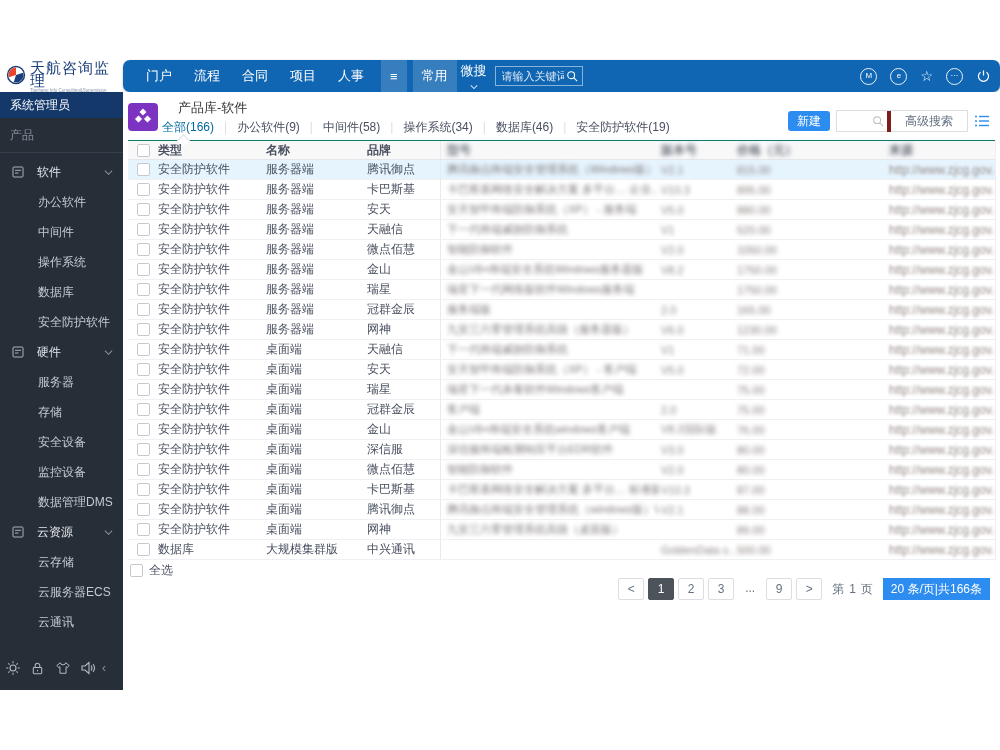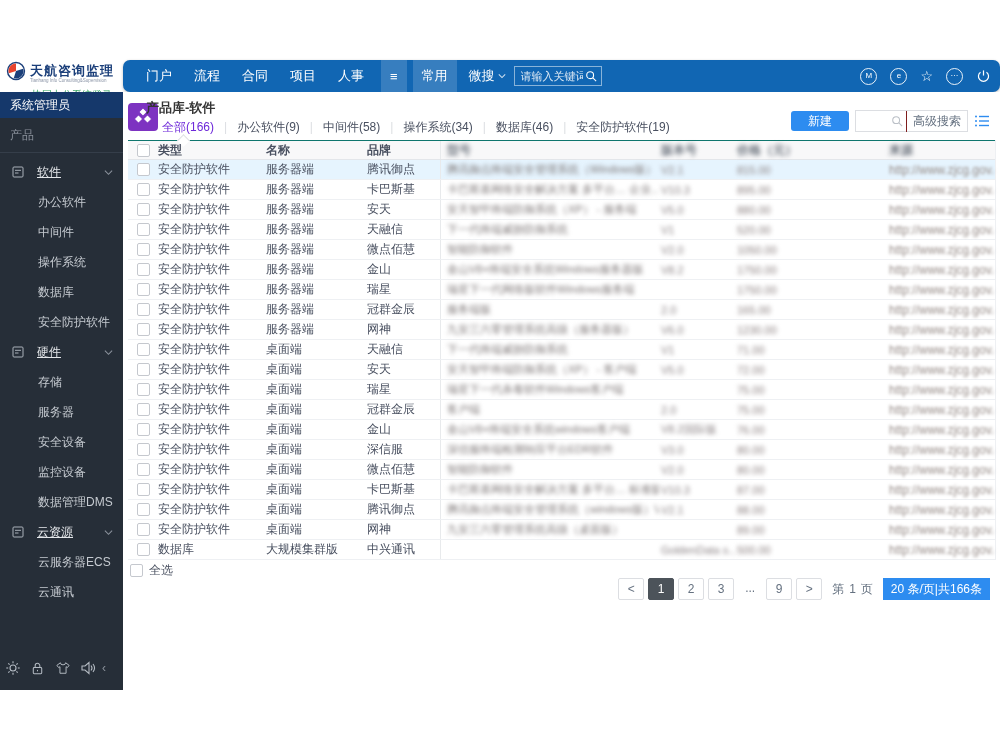--- a/index.html
+++ b/index.html
@@ -2,32 +2,32 @@
 <html><head>
 <meta charset="utf-8">
 <style>
   html,body{margin:0;padding:0;}
   body{font-family:"Liberation Sans","DejaVu Sans",sans-serif;background:#fff;}
   .stage{position:relative;width:1000px;height:750px;background:#fff;overflow:hidden;}
 
   
   .logo-zone{position:absolute;left:0;top:58px;width:123px;height:42px;background:#fff;}
   .logo-row{display:flex;align-items:center;gap:4px;padding:3px 0 0 6px;}
-  .logo-title{font-size:13px;font-weight:bold;color:#1b3f7a;letter-spacing:1px;line-height:13px;}
+  .logo-title{font-size:15px;font-weight:normal;color:#1b3f7a;letter-spacing:1px;line-height:13px;}
   .logo-sub{font-size:5px;color:#8a94a6;transform:scale(.9);transform-origin:left;white-space:nowrap;}
   .login-link{font-size:10px;color:#2fa35c;padding:3px 0 0 26px;cursor:pointer;white-space:nowrap;}
 
   
   .topbar{position:absolute;left:123px;top:60px;width:877px;height:32px;background:#1166b3;
           display:flex;align-items:center;color:#fff;font-size:13px;box-shadow:0 1px 3px rgba(0,0,0,.25);border-radius:7px;}
   .nav{display:flex;align-items:center;margin-left:12px;}
   .nav span.nav-item{padding:0 11px;cursor:pointer;white-space:nowrap;}
   .nav-box{height:32px;display:flex;align-items:center;padding:0 9px;background:rgba(255,255,255,.16);
            margin-left:6px;cursor:pointer;white-space:nowrap;}
-  .scope{display:flex;align-items:center;gap:3px;margin-left:12px;cursor:pointer;white-space:nowrap;}
+  .scope{display:flex;align-items:center;gap:3px;margin-left:4px;cursor:pointer;white-space:nowrap;flex-direction:column;}
   .scope svg{opacity:.8;}
   .tb-search{display:flex;align-items:center;border:1px solid rgba(255,255,255,.5);height:18px;margin-left:8px;padding:0 4px;}
   .tb-search input{width:62px;border:none;outline:none;background:transparent;color:#fff;font-size:11px;}
   .tb-search input::placeholder{color:rgba(255,255,255,.85);}
   .right-icons{margin-left:auto;display:flex;align-items:center;gap:13px;margin-right:9px;}
   .cicn{width:15px;height:15px;border:1px solid rgba(255,255,255,.9);border-radius:50%;display:flex;
         align-items:center;justify-content:center;font-size:8px;line-height:8px;cursor:pointer;}
   .star{font-size:14px;line-height:14px;cursor:pointer;}
   .right-icons svg{cursor:pointer;}
 
@@ -36,45 +36,45 @@
   .role{height:26px;line-height:26px;background:#15386b;color:#fff;font-size:12px;padding-left:10px;}
   .section-label{font-size:12px;color:#8b929c;padding:9px 0 8px 10px;}
   .side-divider{border-bottom:1px solid #353e4a;margin:0;}
   .snav{margin-top:4px;}
   .snav-row{height:30px;display:flex;align-items:center;font-size:12px;padding-left:38px;cursor:pointer;color:#c6cbd1;}
   .snav-row.group{padding-left:12px;color:#e4e7ea;}
   .snav-row .gicon{display:none;color:#aab1ba;}
   .snav-row .chev{display:none;margin-left:auto;margin-right:10px;color:#8b929c;}
   .snav-row.group .gicon{display:inline-flex;}
   .snav-row.group .chev{display:inline-flex;}
-  .snav-row.group .slabel{margin-left:13px;text-decoration:underline;}
+  .snav-row.group .slabel{margin-left:13px;}
   .side-footer{position:absolute;bottom:8px;left:0;width:123px;height:28px;display:flex;align-items:center;
                gap:0;color:#b4bbc3;}
   .side-footer .ficn{width:25px;display:flex;justify-content:center;cursor:pointer;}
   .collapse-arrow{font-size:12px;color:#8b929c;margin-left:2px;cursor:pointer;}
 
   
   .main{position:absolute;left:123px;top:92px;width:877px;height:598px;background:#fff;}
   .prod-icon{position:absolute;left:5px;top:11px;width:30px;height:28px;background:#7d33c1;border-radius:4px;
              display:flex;align-items:center;justify-content:center;}
-  .page-title{position:absolute;left:23px;top:7px;font-size:13px;font-weight:bold;color:#333;}
+  .page-title{position:absolute;left:55px;top:7px;font-size:13px;font-weight:normal;color:#333;}
   .tabs{position:absolute;left:39px;top:27px;display:flex;align-items:center;font-size:12px;list-style:none;margin:0;padding:0;}
   .tabs li{color:#495060;cursor:pointer;white-space:nowrap;}
-  .tabs li.active{color:#6d28d9;}
+  .tabs li.active{color:#0369a1;}
   .tabs li + li::before{content:"|";color:#dcdee2;margin:0 10px;}
   .caret{position:absolute;left:56px;top:44px;width:8px;height:8px;background:#fff;border-left:1px solid #dcdee2;
          border-top:1px solid #dcdee2;transform:rotate(45deg);z-index:3;}
 
   .toolbar{position:absolute;right:10px;top:18px;display:flex;align-items:center;gap:6px;}
   .btn-new{background:#2d8cf0;color:#fff;border:none;border-radius:3px;font-size:12px;height:20px;
-           padding:0 17px;cursor:pointer;}
+           padding:0 9px;cursor:pointer;}
   .adv-box{display:flex;align-items:center;border:1px solid #dcdee2;height:20px;background:#fff;}
   .adv-box input{width:26px;border:none;outline:none;font-size:11px;padding:0 3px;}
   .adv-box .mag{color:#bbc0c7;margin:0 3px;display:flex;}
-  .adv-label{font-size:12px;color:#657180;border-left:1px solid #7f1d1d;padding:2px 6px;cursor:pointer;white-space:nowrap;}
+  .adv-label{font-size:12px;color:#657180;border-left:4px solid #7f1d1d;padding:2px 14px;cursor:pointer;white-space:nowrap;}
   .list-icn{display:flex;cursor:pointer;}
 
   
   .tbl{position:absolute;left:5px;top:48px;width:867px;font-size:12px;color:#495060;border-right:1px solid #eef0f3;}
   .thead{display:flex;align-items:center;height:18px;background:#f8f8f9;border-top:1px solid #0f766e;
          border-bottom:1px solid #e3e6ea;font-weight:bold;}
   .trow{display:flex;align-items:center;height:19px;border-bottom:1px solid #eef0f3;background:#fff;}
   .trow.hl{background:#e6f4fe;}
   .c{white-space:nowrap;overflow:hidden;padding:0 2px;}
   .c-check{width:24px;display:flex;}
@@ -231,27 +231,27 @@
           <span class="slabel">硬件</span>
           <span class="chev">
             <svg width="9" height="9" viewBox="0 0 10 10">
               <polyline points="1,3 5,7 9,3" fill="none" stroke="currentColor" stroke-width="1.2"></polyline>
             </svg>
           </span>
         </div>
 
         <div class="snav-row">
 
+          <span class="slabel">服务器</span>
+
+        </div>
+
+        <div class="snav-row">
+
           <span class="slabel">存储</span>
-
-        </div>
-
-        <div class="snav-row">
-
-          <span class="slabel">服务器</span>
 
         </div>
 
 
         <div class="snav-row">
 
           <span class="slabel">安全设备</span>
 
         </div>
 
@@ -276,20 +276,25 @@
             </svg>
           </span>
           <span class="slabel">云资源</span>
           <span class="chev">
             <svg width="9" height="9" viewBox="0 0 10 10">
               <polyline points="1,3 5,7 9,3" fill="none" stroke="currentColor" stroke-width="1.2"></polyline>
             </svg>
           </span>
         </div>
 
+        <div class="snav-row">
+
+          <span class="slabel">云存储</span>
+
+        </div>
 
         <div class="snav-row">
 
           <span class="slabel">云服务器ECS</span>
 
         </div>
 
         <div class="snav-row">
 
           <span class="slabel">云通讯</span>

